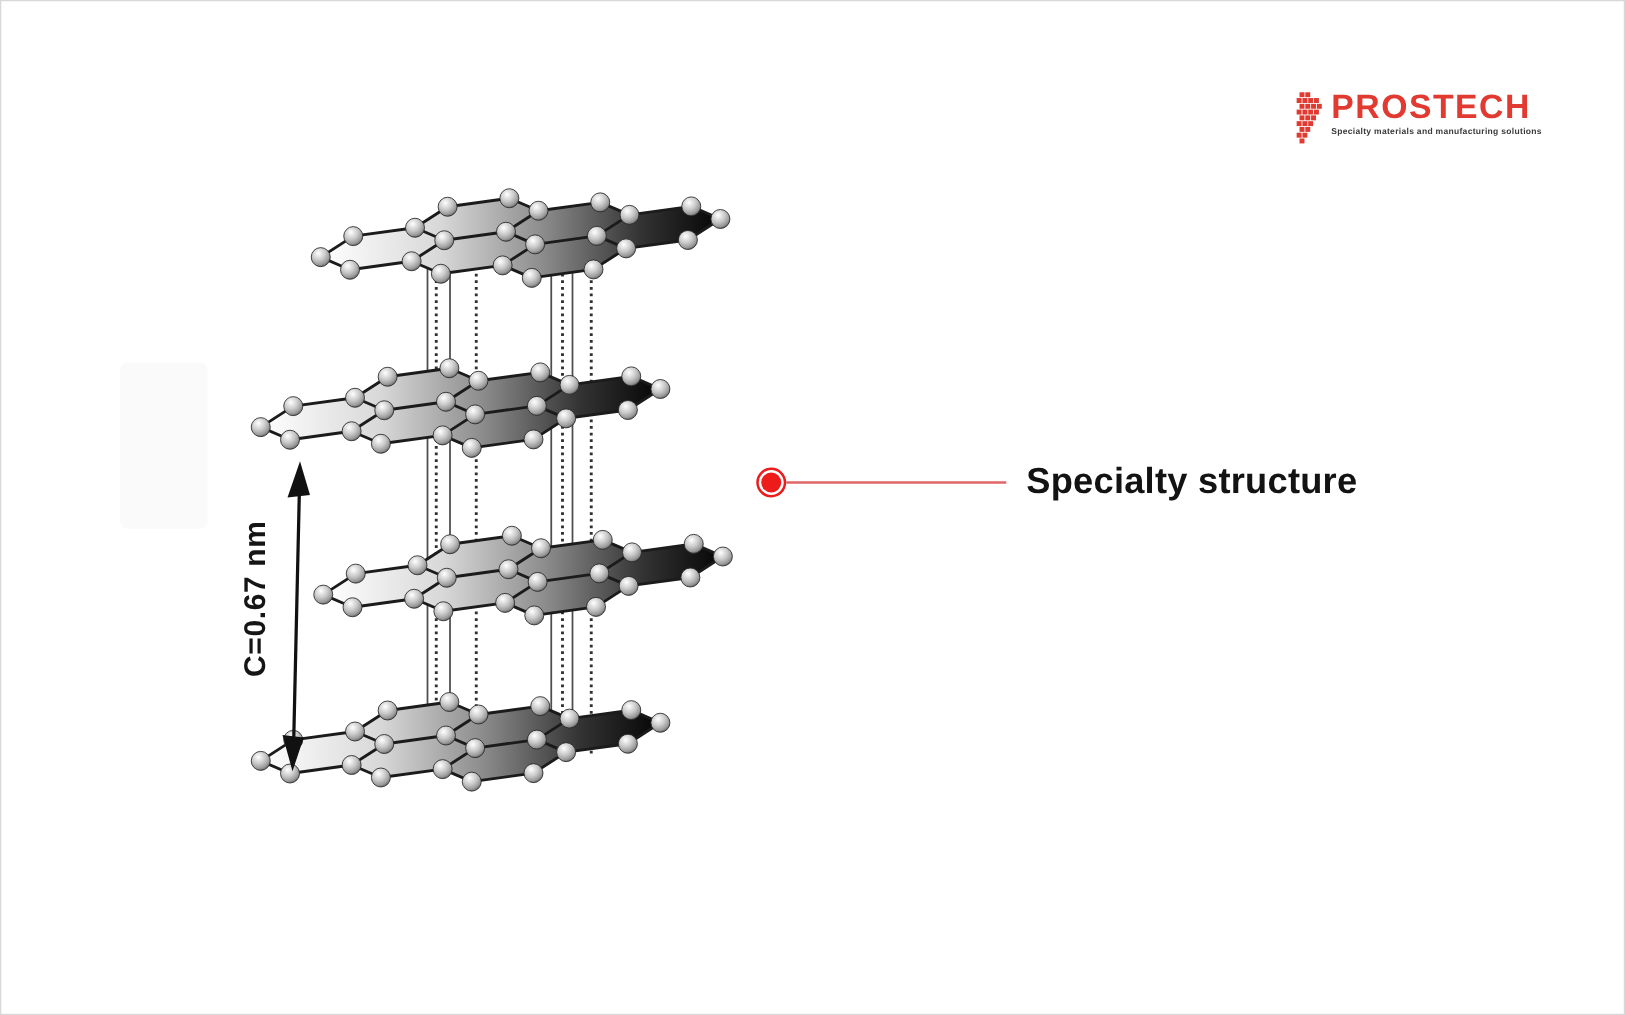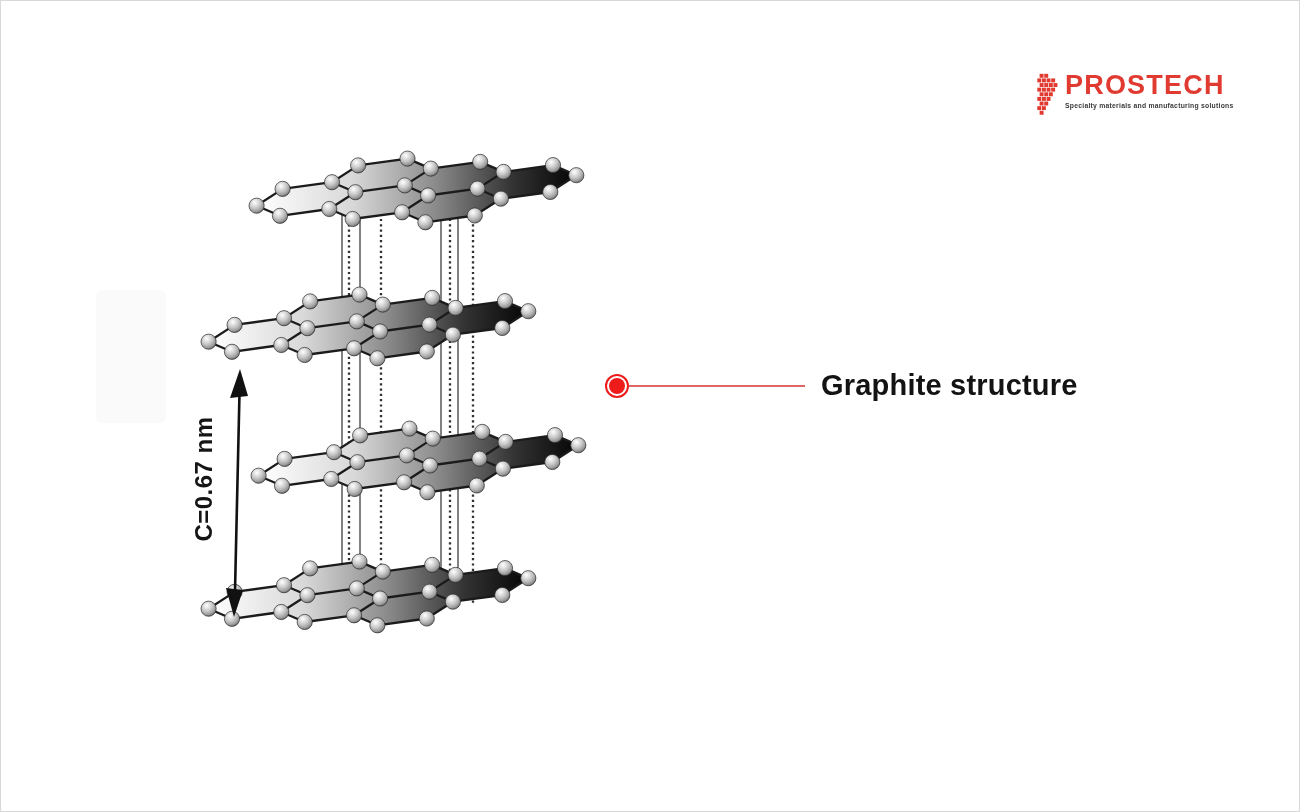--- a/index.html
+++ b/index.html
@@ -336,21 +336,21 @@
         <polygon points="239,368 229,397 247,395" fill="#111111"></polygon>
         <polygon points="233,616 225,587 242,589" fill="#111111"></polygon>
         <text transform="translate(211,478) rotate(-90)" text-anchor="middle" font-size="24" font-weight="700" fill="#151515" letter-spacing="0.5">C=0.67 nm</text>
       </g>
     </svg>
 
   <div class="callout-dot" style="border-color: rgb(238, 27, 27);">
     <div class="callout-dot-inner" style="background: rgb(238, 27, 27);"></div>
   </div>
   <div class="callout-line" style="background: rgb(223, 102, 102);"></div>
-  <div class="callout-label" style="color: rgb(19, 19, 19);">Graphite structure</div>
+  <div class="callout-label" style="color: rgb(19, 19, 19);">Specialty structure</div>
 
   <div class="logo">
     <svg class="logo-icon" viewBox="0 0 27 44" id="logo-icon-svg">
         <rect x="4.8" y="0.0" width="4.1" height="4.1" fill="#e03a31"></rect>
         <rect x="9.6" y="0.0" width="4.1" height="4.1" fill="#e03a31"></rect>
         <rect x="2.4" y="4.8" width="4.1" height="4.1" fill="#e03a31"></rect>
         <rect x="7.2" y="4.8" width="4.1" height="4.1" fill="#e03a31"></rect>
         <rect x="12.0" y="4.8" width="4.1" height="4.1" fill="#e03a31"></rect>
         <rect x="16.8" y="4.8" width="4.1" height="4.1" fill="#e03a31"></rect>
         <rect x="4.8" y="9.6" width="4.1" height="4.1" fill="#e03a31"></rect>

